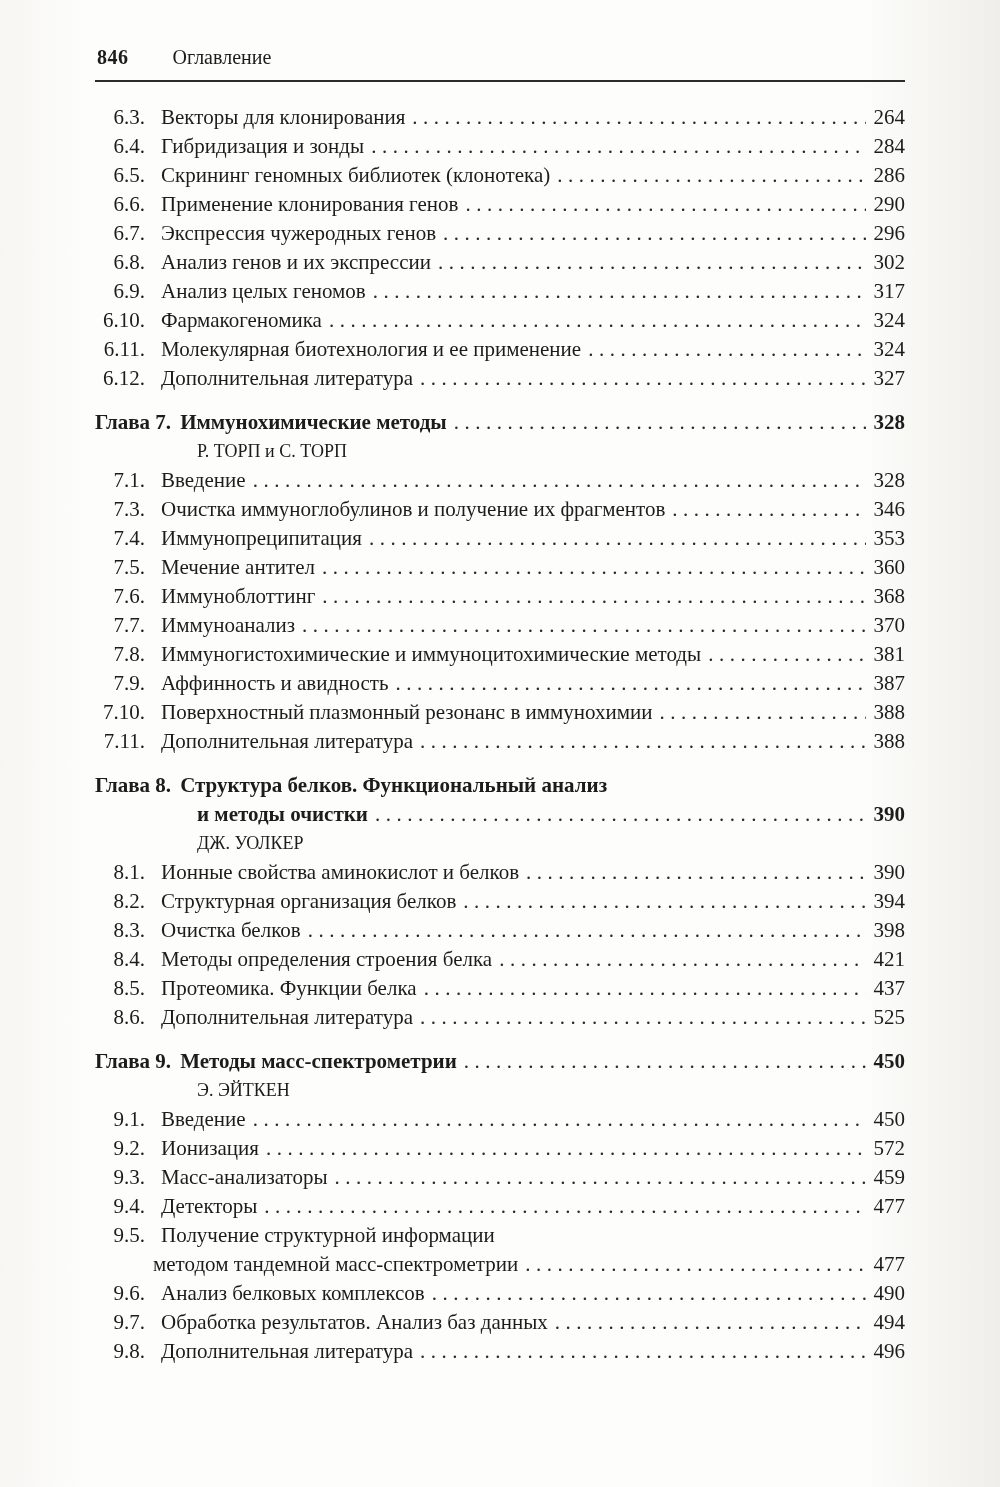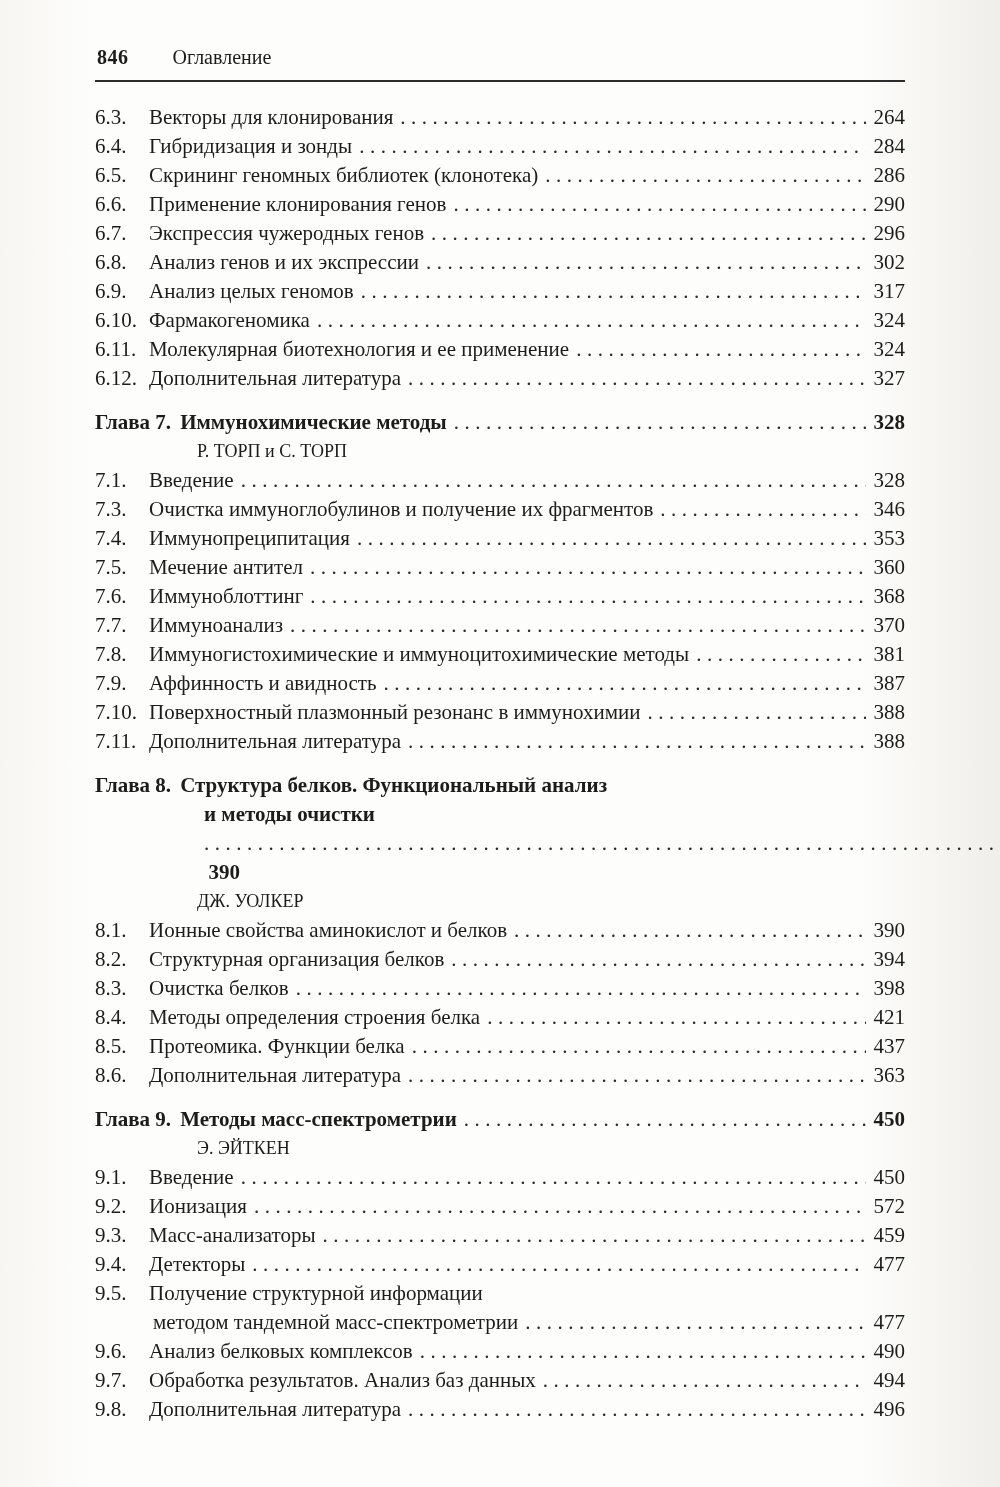--- a/index.html
+++ b/index.html
@@ -26,46 +26,47 @@
 
   .toc { font-size: 21px; }
   .line {
     display: flex;
     align-items: baseline;
     line-height: 29px;
   }
   .num {
     flex: 0 0 auto;
     width: 50px;
-    margin-right: 4px;
+    text-align: right;
+    margin-right: 16px;
   }
   .title { flex: 0 1 auto; white-space: nowrap; }
   .leader {
     flex: 1 1 auto;
     overflow: hidden;
     white-space: nowrap;
     margin: 0 3px 0 7px;
     min-width: 10px;
   }
   .leader::after {
     content: "........................................................................................................................";
     letter-spacing: 5.5px;
     font-weight: normal;
     color: #2b2b2b;
   }
   .page-num { flex: 0 0 auto; min-width: 36px; text-align: right; }
 
-  .type-chapter, .type-chapter-start, .type-chapter-cont { font-weight: bold; }
+  .type-chapter, .type-chapter-start, .type-chapter-cont { font-weight: bold; align-items: flex-end; }
   .type-chapter, .type-chapter-start { margin-top: 15px; }
   .type-chapter .num, .type-chapter-start .num {
     width: auto;
     text-align: left;
     margin-right: 9px;
   }
-  .type-chapter-cont { padding-left: 102px; flex-direction: column; }
+  .type-chapter-cont { padding-left: 102px; }
   .type-author { padding-left: 102px; font-size: 18px; }
   .type-entry-cont { padding-left: 58px; }
 </style>
 </head>
 <body>
 
 <div class="page">
   <header class="page-header">
     <span class="folio">846</span>
     <span class="running-title">Оглавление</span>
@@ -246,21 +247,21 @@
       <div class="line type-entry">
     <span class="num">8.5.</span>
     <span class="title">Протеомика. Функции белка</span>
     <span class="leader"></span>
     <span class="page-num">437</span>
   </div>
       <div class="line type-entry">
     <span class="num">8.6.</span>
     <span class="title">Дополнительная литература</span>
     <span class="leader"></span>
-    <span class="page-num">363</span>
+    <span class="page-num">525</span>
   </div>
       <div class="line type-chapter">
     <span class="num">Глава 9.</span>
     <span class="title">Методы масс-спектрометрии</span>
     <span class="leader"></span>
     <span class="page-num">450</span>
   </div>
       <div class="line type-author">
 
     <span class="title">Э. ЭЙТКЕН</span>

